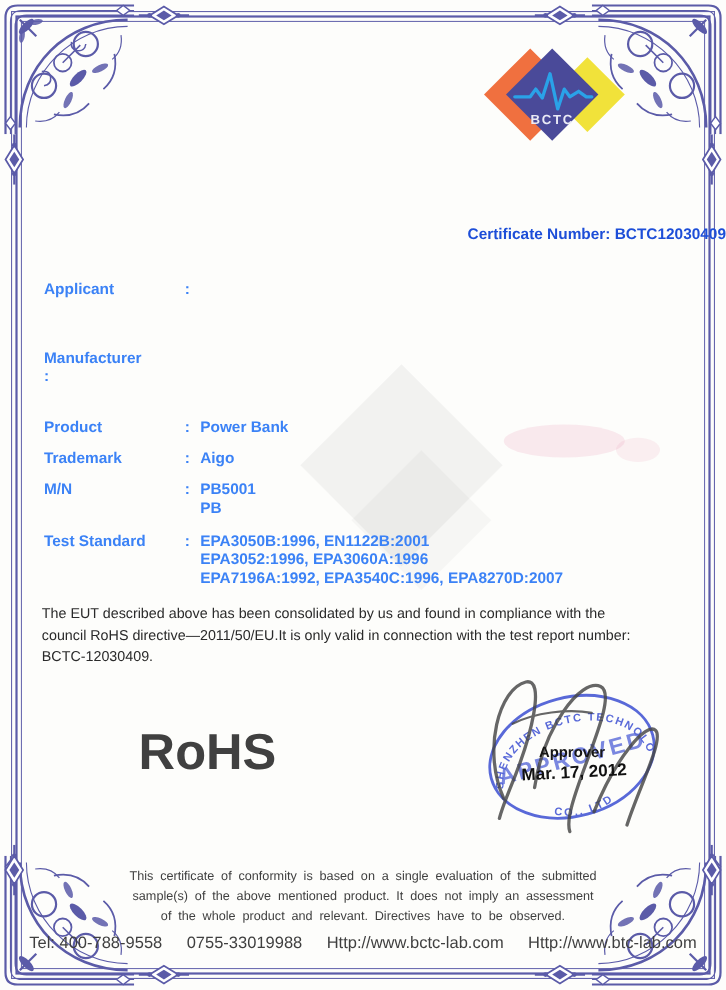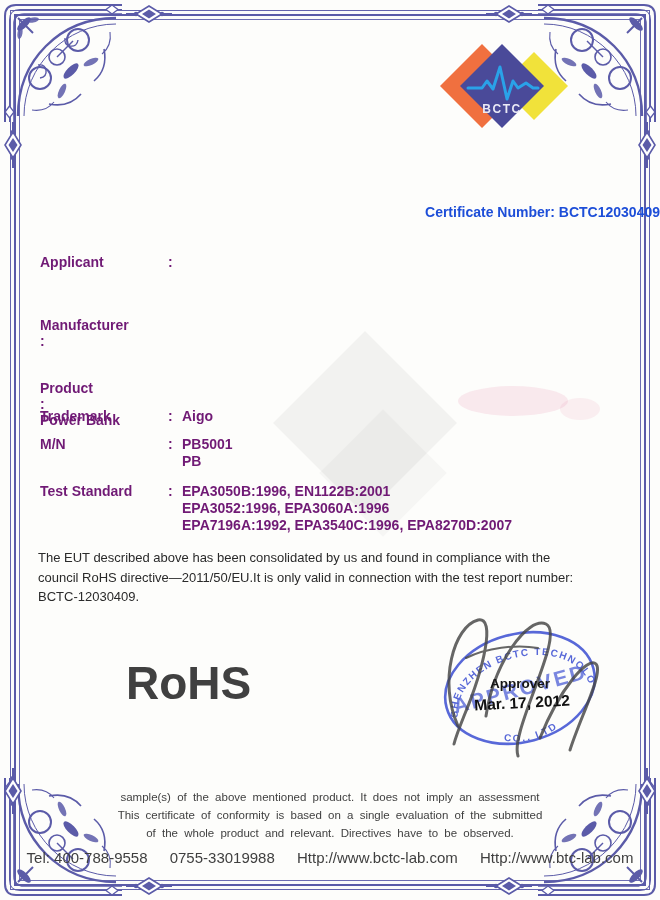--- a/index.html
+++ b/index.html
@@ -40,27 +40,27 @@
   .title{
     position:absolute;top:138px;left:0;width:100%;text-align:center;
     font-family:"Liberation Serif",serif;font-weight:bold;font-size:44px;
     letter-spacing:.5px;color:#141414;
   }
   .certnum{
     position:absolute;top:204px;left:0;width:100%;text-align:right;
     font-weight:bold;font-size:14px;color:#1d4ed8;
   }
   
-  .row{position:absolute;left:40px;display:flex;font-size:14px;font-weight:bold;color:#701a75;}
+  .row{position:absolute;left:40px;display:flex;font-size:14px;font-weight:bold;color:#3b82f6;}
   .row .lbl{width:128px;}
   .row .col{width:14px;}
   .row .val div{line-height:17px;}
   .r-applicant{top:254px;}
   .r-manufacturer{top:317px;flex-direction:column;}
-  .r-product{top:380px;flex-direction:column;}
+  .r-product{top:380px;}
   .r-trademark{top:408px;}
   .r-mn{top:436px;}
   .r-test{top:483px;}
   
   .statement{position:absolute;left:38px;top:548px;width:600px;font-size:13px;color:#2a2a2a;}
   .statement div{line-height:19.5px;}
   
   .rohs{position:absolute;left:126px;top:656px;font-size:46px;font-weight:bold;color:#404040;letter-spacing:0;}
   
   .stampwrap{position:absolute;left:420px;top:598px;width:200px;height:170px;}
@@ -347,22 +347,22 @@
         <path d="M66,118 C74,64 108,18 126,26 C142,34 110,96 100,134 C97,145 96,152 98,158"></path>
         <path d="M120,140 C140,90 168,58 176,66 C184,74 160,120 150,152"></path>
         <path d="M46,60 C66,50 96,46 118,50" stroke-width="2"></path>
       </g>
     </svg>
   </div>
   <div class="approver">Approver</div>
   <div class="stampdate">Mar. 17, 2012</div>
 
   <div class="disclaimer">
+    <div>This certificate of conformity is based on a single evaluation of the submitted</div>
     <div>sample(s) of the above mentioned product. It does not imply an assessment</div>
-    <div>This certificate of conformity is based on a single evaluation of the submitted</div>
     <div>of the whole product and relevant. Directives have to be observed.</div>
   </div>
   <div class="contact">
     <span>Tel: 400-788-9558</span>
     <span>0755-33019988</span>
     <span>Http://www.bctc-lab.com</span>
     <span>Http://www.btc-lab.com</span>
   </div>
 
 </div>

